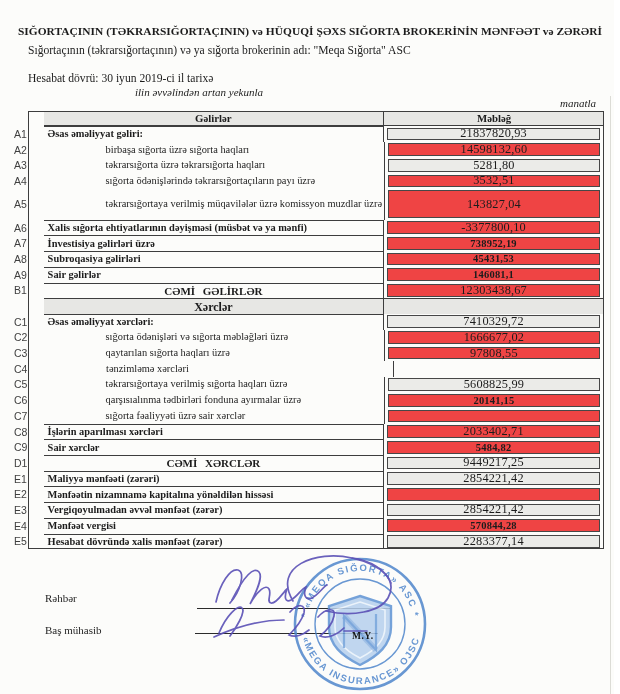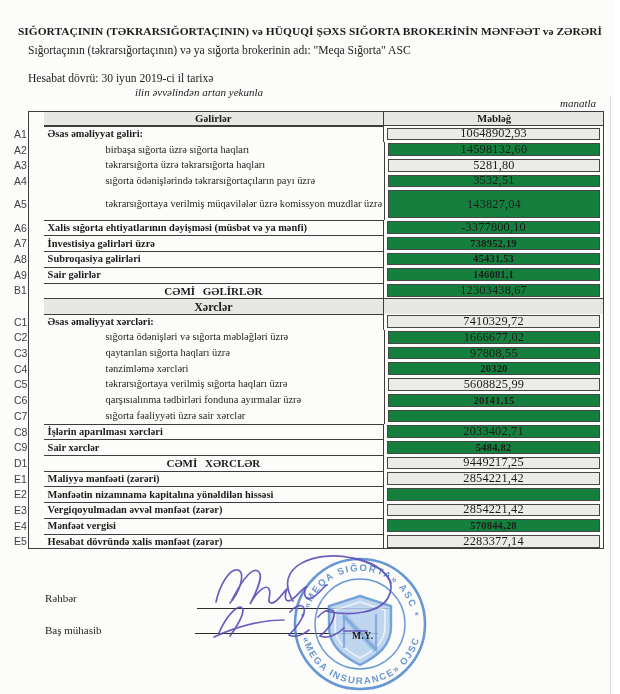--- a/index.html
+++ b/index.html
@@ -32,21 +32,21 @@
               font-weight:bold;font-size:10.8px;}
   .row.section .lbl,.row.section .val{background:#e7e7e4;}
   .row.section .lbl{justify-content:center;padding-left:0;font-weight:bold;
                     font-size:12px;border-top:1.1px solid #3d3d3d;}
   .row.section .val{border-top:1.1px solid #3d3d3d;}
   .lbl.bold{font-weight:bold;}
   .lbl.indent{padding-left:62px;}
   .lbl.center{justify-content:center;padding-left:0;font-weight:bold;
               font-size:11px;word-spacing:5px;}
   .vbox{position:absolute;left:3px;right:4px;top:1.5px;bottom:1.5px;
-        border:1.2px solid #474747;background:#15803d;display:flex;
+        border:1.2px solid #474747;background:#ef4444;display:flex;
         align-items:center;justify-content:center;font-size:12.3px;letter-spacing:.2px;}
   .vbox.shade{background:#ebebe8;}
   .vbox.vbold{font-weight:bold;font-size:10.5px;}
 
   .sig-label{position:absolute;font-size:11px;color:#262626;}
   #lbl-leader{left:45px;top:592px;}
   #lbl-acct{left:45px;top:624px;}
   .sig-line{position:absolute;height:0;border-top:1.2px solid #2b2b2b;z-index:2;}
   #line-leader{left:197px;top:608px;width:193px;}
   #line-acct{left:195px;top:633px;width:183px;}
@@ -72,21 +72,21 @@
       <div class="lbl">Gəlirlər</div>
       <div class="val">
         <div class="hdr-amount">Məbləğ</div>
       </div>
     </div>
     <div id="rows">
     <div class="row sep">
       <div class="code">A1</div>
       <div class="lbl bold">Əsas əməliyyat gəliri:</div>
       <div class="val">
-            <div class="vbox shade">10648902,93</div>
+            <div class="vbox shade">21837820,93</div>
           </div>
     </div>
 
     <div class="row">
       <div class="code">A2</div>
       <div class="lbl indent">birbaşa sığorta üzrə sığorta haqları</div>
       <div class="val">
             <div class="vbox">14598132,60</div>
           </div>
     </div>
@@ -181,23 +181,20 @@
       <div class="code">C3</div>
       <div class="lbl indent">qaytarılan sığorta haqları üzrə</div>
       <div class="val">
             <div class="vbox">97808,55</div>
           </div>
     </div>
 
     <div class="row">
       <div class="code">C4</div>
       <div class="lbl indent">tənzimləmə xərcləri</div>
-      <div class="val">
-            <div class="vbox vbold">20320</div>
-          </div>
     </div>
 
     <div class="row">
       <div class="code">C5</div>
       <div class="lbl indent">təkrarsığortaya verilmiş sığorta haqları üzrə</div>
       <div class="val">
             <div class="vbox shade">5608825,99</div>
           </div>
     </div>
 

